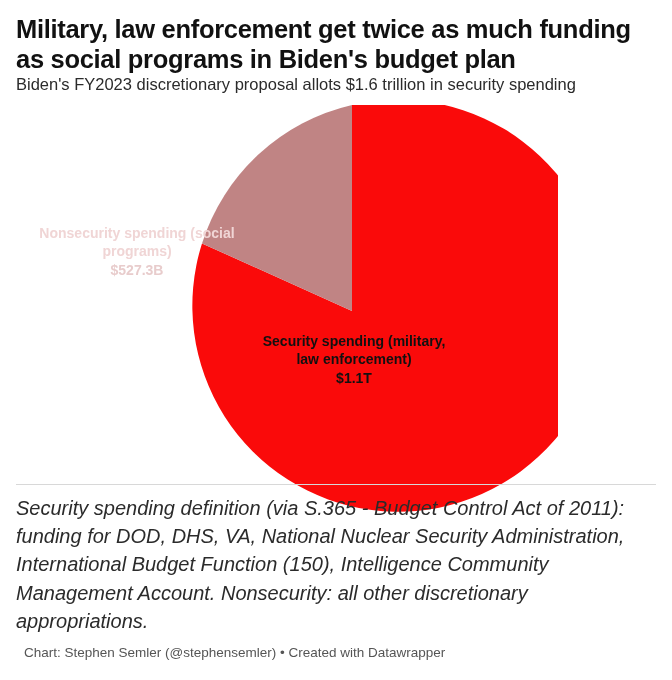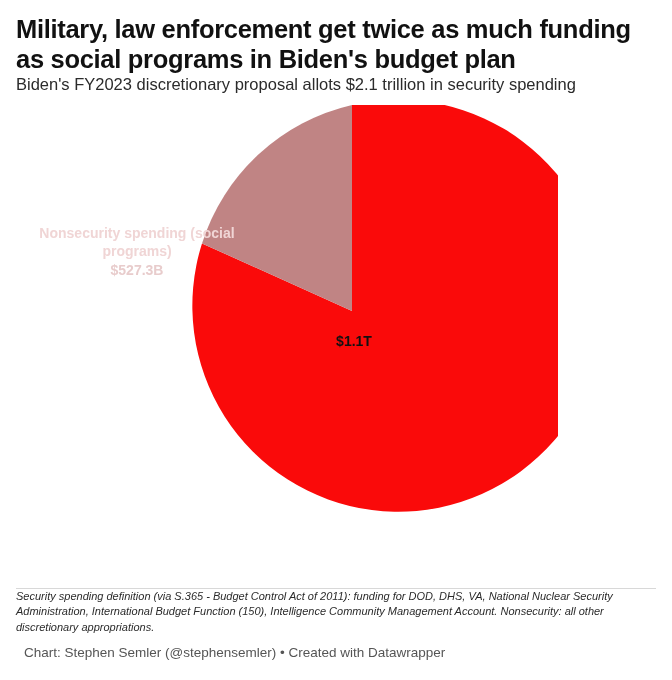--- a/index.html
+++ b/index.html
@@ -82,58 +82,60 @@
     color: #111111;
   }
   .footer {
     position: absolute;
     left: 16px;
     right: 16px;
     bottom: 0;
     padding-bottom: 10px;
   }
   .footnote {
-    font-size: 11px;
+    font-size: 20px;
     font-style: italic;
     line-height: 1.42;
     color: #2b2b2b;
     border-top: 1px solid #d8d8d8;
+    padding-top: 9px;
     margin: 0 0 9px 0;
   }
   .credit {
     font-size: 13.5px;
     color: #555555;
     line-height: 1.3;
     margin: 8px;
   }
 </style>
 </head>
 <body>
 
 <div class="page">
 
   <h1 class="title">Military, law enforcement get twice as much funding as social programs in Biden's budget plan</h1>
-  <p class="subtitle">Biden's FY2023 discretionary proposal allots $2.1 trillion in security spending</p>
+  <p class="subtitle">Biden's FY2023 discretionary proposal allots $1.6 trillion in security spending</p>
 
   <div class="chart-area">
     <div class="pie-wrap">
       <svg class="pie-svg" width="412" height="412" viewBox="0 0 412 412">
 
         <path d="M206 206 L206 0 A206 206 0 1 1 56.0 138.4 Z" fill="#fa0a0a"></path>
 
         <path d="M206 206 L56.0 138.4 A206 206 0 0 1 206 0 Z" fill="#c08484"></path>
       </svg>
     </div>
 
     <div class="slice-label label-nonsecurity">
       <span>Nonsecurity spending (social programs)</span>
       <span class="value">$527.3B</span>
     </div>
 
     <div class="slice-label label-security">
+      <span>Security spending (military, law enforcement)</span>
       <span class="value">$1.1T</span>
     </div>
   </div>
 
   <div class="footer">
     <p class="footnote">Security spending definition (via S.365 - Budget Control Act of 2011): funding for DOD, DHS, VA, National Nuclear Security Administration, International Budget Function (150), Intelligence Community Management Account. Nonsecurity: all other discretionary appropriations.</p>
     <p class="credit">Chart: Stephen Semler (@stephensemler) • Created with Datawrapper</p>
   </div>
 
 </div>

